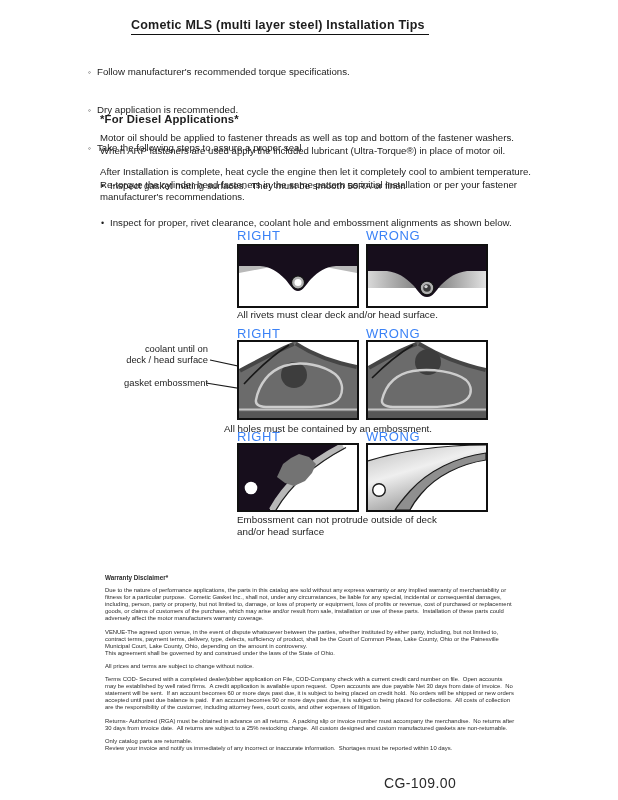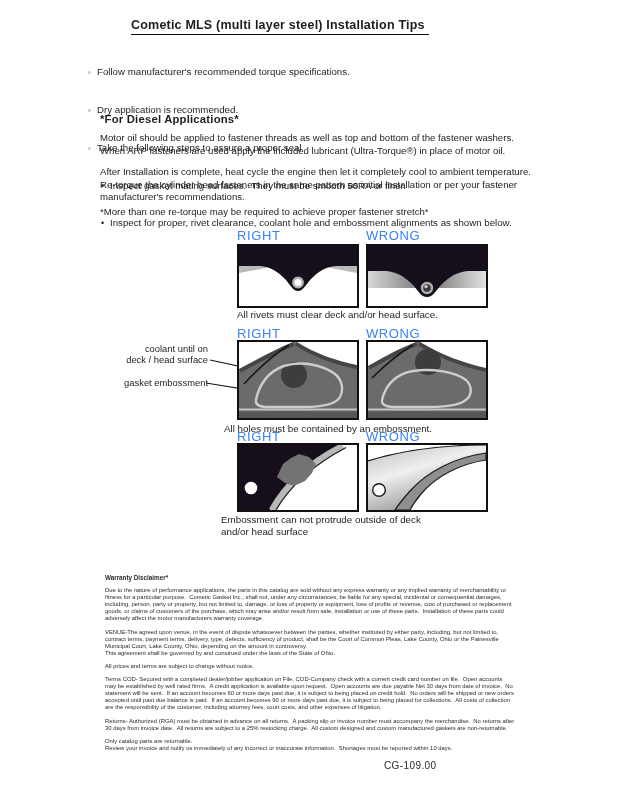--- a/index.html
+++ b/index.html
@@ -21,21 +21,21 @@
   .diesel-h{font-size:11.3px;font-weight:bold;letter-spacing:.2px;}
   .para{font-size:9.6px;line-height:12.6px;white-space:pre-wrap;}
   .figlabel{font-size:13px;letter-spacing:.6px;text-align:left;color:#3b82f6;}
   .figbox{border:2px solid #101010;background:#fff;}
   .figbox svg{display:block;}
   .caption{font-size:9.8px;line-height:11.5px;white-space:pre-wrap;}
   .annot{font-size:9.4px;line-height:10.8px;text-align:right;white-space:pre-wrap;}
   .legal{width:410px;font-size:5.9px;line-height:7.1px;color:#2b2b2b;}
   .legal-h{font-size:6.3px;font-weight:bold;margin:0 0 7px 0;}
   .legal p{margin:0 0 6px 0;white-space:pre-wrap;}
-  .pagecode{font-size:10px;letter-spacing:.4px;color:#2a2a2a;}
+  .pagecode{font-size:14px;letter-spacing:.4px;color:#2a2a2a;margin-top:15px;}
 </style>
 </head>
 <body>
 
 <div class="page">
 
   <h1 class="abs title" style="left:100px;top:18px;margin-left:31px;">Cometic MLS (multi layer steel) Installation Tips</h1>
 
   <div class="abs tips" style="left:88px;top:41px;width:470px;">
     <div class="tip">
@@ -56,21 +56,20 @@
     </div>
     <div class="subtip">
       <span class="b">•</span>
       <span>Inspect for proper, rivet clearance, coolant hole and embossment alignments as shown below.</span>
     </div>
   </div>
 
   <div class="abs diesel-h" style="left:100px;top:113px;">*For Diesel Applications*</div>
   <div class="abs para" style="left:100px;top:132px;width:440px;">Motor oil should be applied to fastener threads as well as top and bottom of the fastener washers. When ARP fasteners are used apply the included lubricant (Ultra-Torque®) in place of motor oil.</div>
   <div class="abs para" style="left:100px;top:166px;width:440px;">After Installation is complete, heat cycle the engine then let it completely cool to ambient temperature. Re-torque the cylinder head fasteners in the same pattern as initial installation or per your fastener manufacturer's recommendations.</div>
-  <div class="abs para" style="left:100px;top:206px;width:440px;">*More than one re-torque may be required to achieve proper fastener stretch*</div>
 
   <div class="abs figlabel" style="left:237px;top:228px;width:122px;">RIGHT</div>
   <div class="abs figlabel" style="left:366px;top:228px;width:121px;">WRONG</div>
 
   <div class="abs figbox" style="left:237px;top:244px;">
     <svg width="118" height="60" viewBox="0 0 118 60">
       <rect width="118" height="60" fill="#ffffff"></rect>
       <polygon points="0,20 37,20 0,27" fill="#b9b9b9"></polygon>
       <polygon points="118,20 81,20 118,27" fill="#b9b9b9"></polygon>
       <path d="M0,0 H118 V20 H97 C86,21 80,25 72,33 C67,38.5 64,45 59,45 C54,45 51,38.5 46,33 C38,25 32,21 21,20 H0 Z" style="fill:var(--figure-dark,#170e1c)"></path>
@@ -161,21 +160,21 @@
             <stop offset="1" stop-color="#8f8f8f"></stop>
         </linearGradient>
       </defs>
       <rect width="118" height="65" fill="#ffffff"></rect>
       <path d="M0,16 C35,5 70,0 118,0 V8 C88,12 60,26 42,46 C35,54 30,60 27,65 H0 Z" fill="url(#r3wg)"></path>
       <path d="M0,16 C35,5 70,0 118,0" stroke="#1b1b1b" stroke-width="1.2" fill="none"></path>
       <path d="M27,65 C30,60 35,54 42,46 C60,26 88,12 118,8 V15 C92,19 68,31 53,49 C47,56 44,61 42,65 Z" fill="#8f8f8f" stroke="#1b1b1b" stroke-width="1.2"></path>
       <circle cx="11" cy="45" r="6.3" fill="#ffffff" stroke="#1b1b1b" stroke-width="1.4"></circle>
     </svg>
   </div>
-  <div class="abs caption" style="left:221px;top:514px;">Embossment can not protrude outside of deck
+  <div class="abs caption" style="left:237px;top:514px;">Embossment can not protrude outside of deck
 and/or head surface</div>
 
   <div class="abs legal" style="left:105px;top:574px;">
     <p class="legal-h">Warranty Disclaimer*</p>
     <p>Due to the nature of performance applications, the parts in this catalog are sold without any express warranty or any implied warranty of merchantability or fitness for a particular purpose.  Cometic Gasket Inc., shall not, under any circumstances, be liable for any special, incidental or consequential damages, including, person, party or property, but not limited to, damage, or loss of property or equipment, loss of profits or revenue, cost of purchased or replacement goods, or claims of customers of the purchase, which may arise and/or result from sale, installation or use of these parts.  Installation of these parts could adversely affect the motor manufacturers warranty coverage.</p>
     <p>VENUE-The agreed upon venue, in the event of dispute whatsoever between the parties, whether instituted by either party, including, but not limited to, contract terms, payment terms, delivery, type, defects, sufficiency of product, shall be the Court of Common Pleas, Lake County, Ohio or the Painesville Municipal Court, Lake County, Ohio, depending on the amount in controversy.
 This agreement shall be governed by and construed under the laws of the State of Ohio.</p>
     <p>All prices and terms are subject to change without notice.</p>
     <p>Terms COD- Secured with a completed dealer/jobber application on File, COD-Company check with a current credit card number on file.  Open accounts may be established by well rated firms.  A credit application is available upon request.  Open accounts are due payable Net 30 days from date of invoice.  No statement will be sent.  If an account becomes 60 or more days past due, it is subject to being placed on credit hold.  No orders will be shipped or new orders accepted until past due balance is paid.  If an account becomes 90 or more days past due, it is subject to being placed for collections.  All costs of collection are the responsibility of the customer, including attorney fees, court costs, and other expenses of litigation.</p>
     <p>Returns- Authorized (RGA) must be obtained in advance on all returns.  A packing slip or invoice number must accompany the merchandise.  No returns after 30 days from invoice date.  All returns are subject to a 25% restocking charge.  All custom designed and custom manufactured gaskets are non-returnable.</p>

